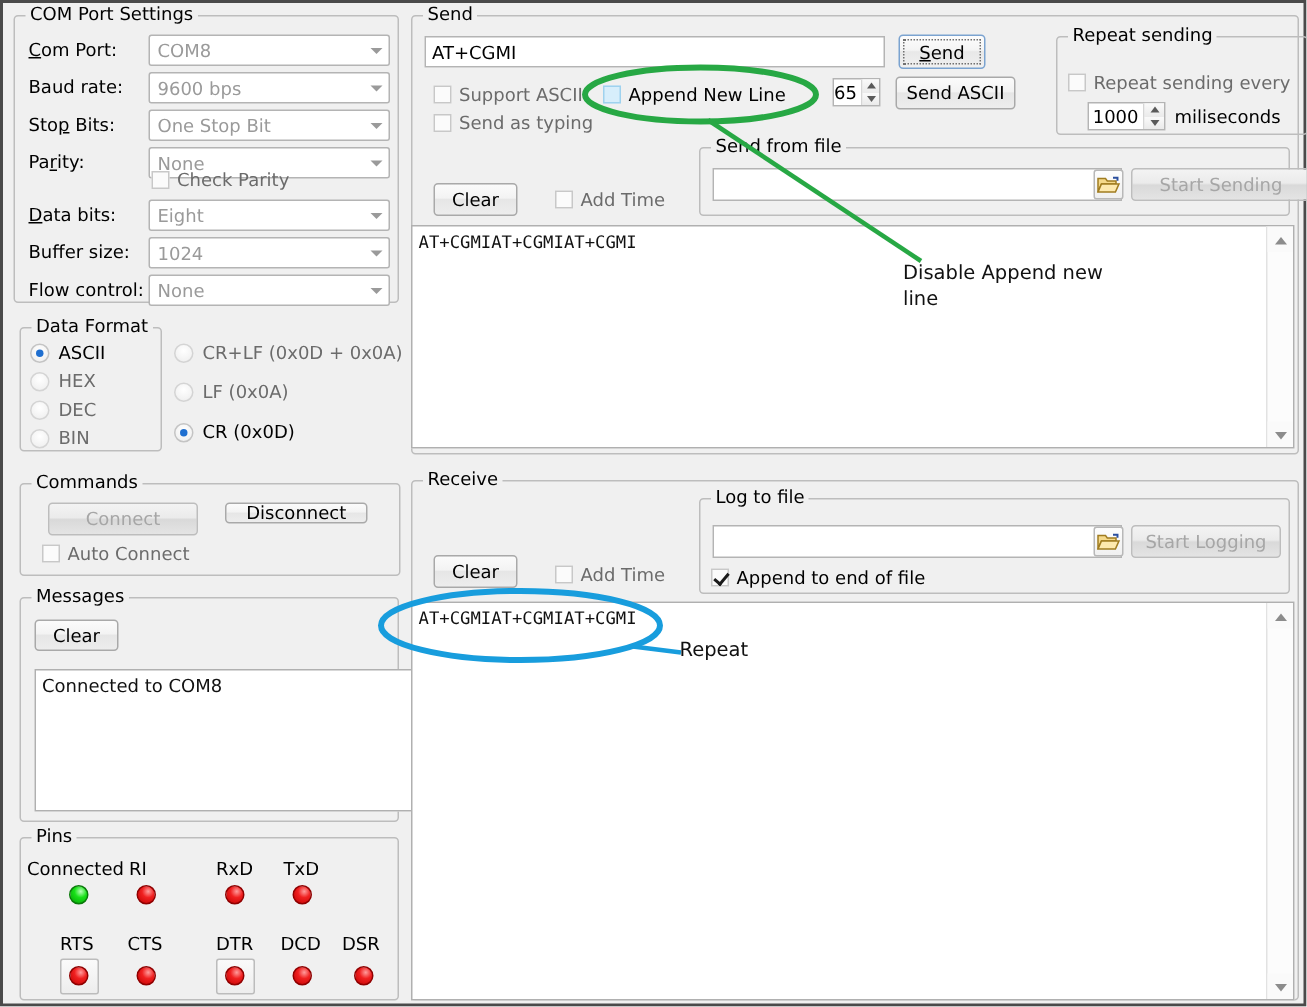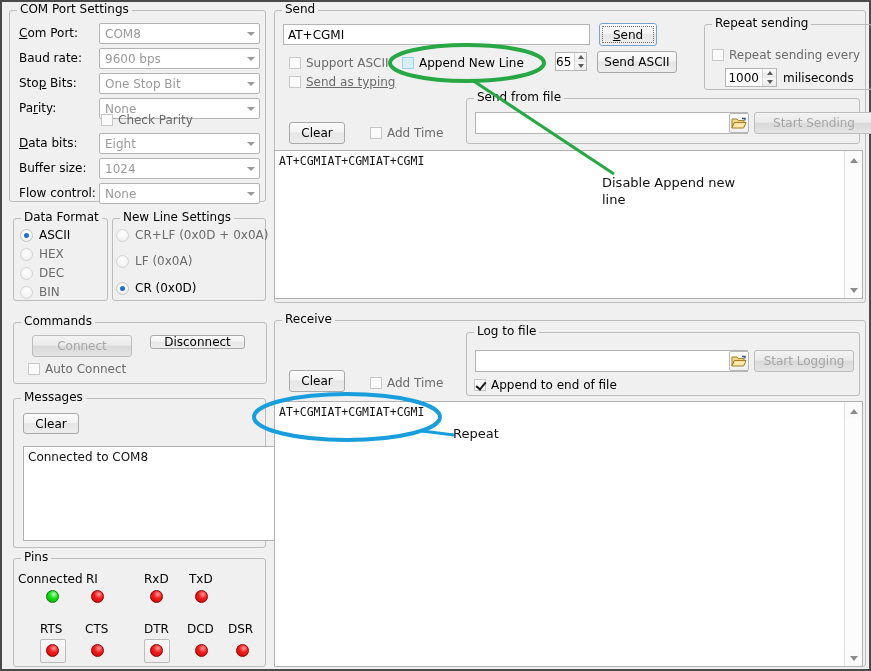--- a/index.html
+++ b/index.html
@@ -311,23 +311,20 @@
   </div>
   <div class="rd dim" style="left:18px;top:264px;">
     <span class="rb"></span>
     <span>DEC</span>
   </div>
   <div class="rd dim" style="left:18px;top:283px;">
     <span class="rb"></span>
     <span>BIN</span>
   </div>
 
-  <div class="group" style="left:110px;top:216px;width:154px;height:83px;">
-    <span class="gtitle">New Line Settings</span>
-  </div>
   <div class="rd dim" style="left:114px;top:226px;">
     <span class="rb"></span>
     <span>CR+LF (0x0D + 0x0A)</span>
   </div>
   <div class="rd dim" style="left:114px;top:252px;">
     <span class="rb"></span>
     <span>LF (0x0A)</span>
   </div>
   <div class="rd" style="left:114px;top:279px;">
     <span class="rb sel"></span>
@@ -408,21 +405,21 @@
   <div class="cb dim" style="left:287px;top:54px;">
     <span class="bx"></span>
     <span>Support ASCII</span>
   </div>
 
   <div class="cb" style="left:400px;top:54px;">
     <span class="bx hover"></span>
     <span>Append New Line</span>
   </div>
 
-  <div class="cb dim" style="left:287px;top:73px;text-decoration:underline;">
+  <div class="cb dim" style="left:287px;top:73px;">
     <span class="bx"></span>
     <span>Send as typing</span>
   </div>
 
   <div class="spin" style="left:553px;top:50px;width:32px;height:19px;">
     <span class="val">65</span>
     <span class="btns">
       <span class="up"></span>
       <span class="dn"></span>
     </span>

